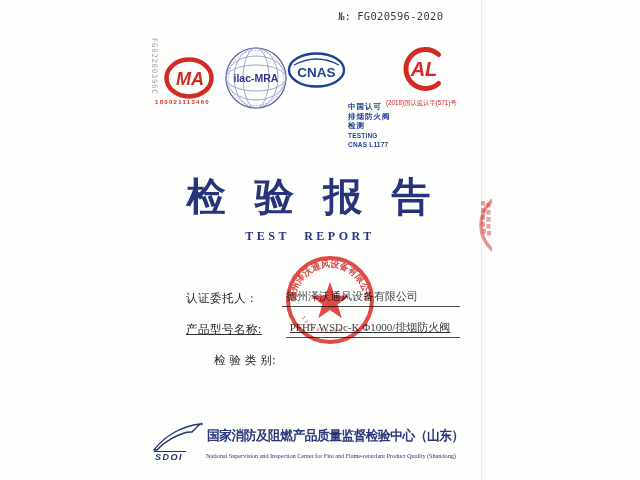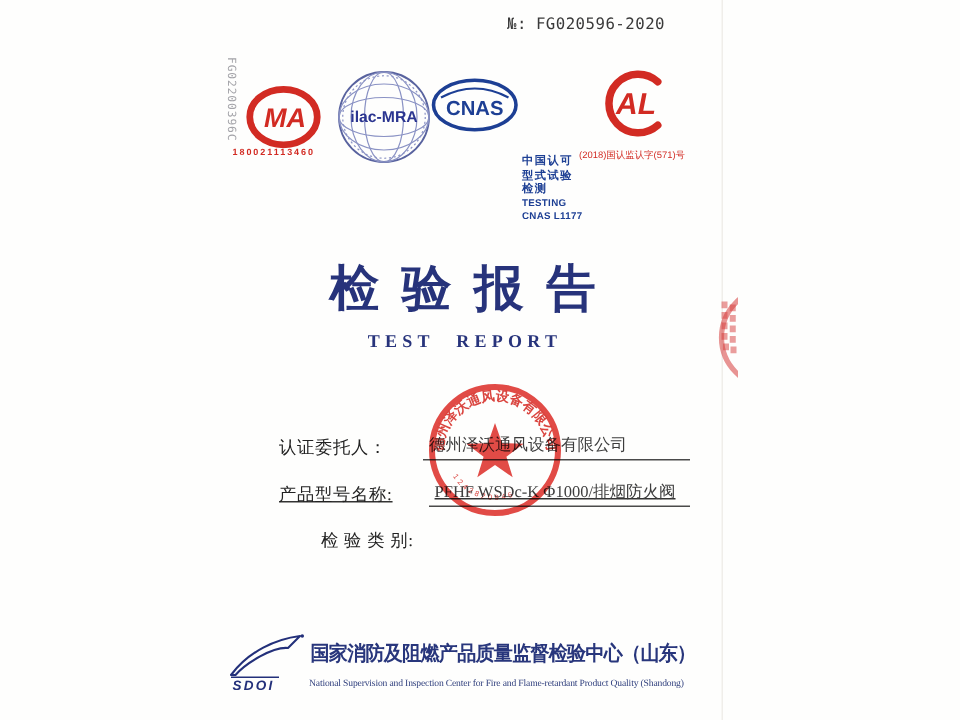--- a/index.html
+++ b/index.html
@@ -28,22 +28,22 @@
   #ilac-logo{left:224px;top:46px;}
   #cnas-logo{left:287px;top:51px;}
   #cnas-text{left:348px;top:54px;color:#1d3f94;font-weight:bold;margin-top:48px;}
   #cnas-text .zh{font-size:7.5px;line-height:9.5px;letter-spacing:1px;}
   #cnas-text .en{font-size:6.5px;line-height:9px;letter-spacing:.2px;}
   #cal-logo{left:397px;top:46px;}
   #cal-number{left:386px;top:99px;font-size:6.3px;color:#d22b23;letter-spacing:0;}
 
   
   #title-block{left:140px;top:170px;width:340px;text-align:center;}
-  #title-zh{font-size:33px;font-weight:bold;color:#27337b;letter-spacing:3px;
-    font-family:Liberation Sans, sans-serif;}
+  #title-zh{font-size:39px;font-weight:bold;color:#27337b;letter-spacing:3px;
+    font-family:Liberation Mono, monospace;}
   #title-en{margin-top:5px;font-size:12px;font-weight:bold;color:#27337b;
     letter-spacing:3.5px;word-spacing:8px;font-family:"Liberation Serif",serif;}
 
   
   .form-row{position:absolute;left:186px;width:274px;height:18px;
     display:flex;align-items:flex-end;gap:24px;}
   .form-label{flex:none;font-size:11.5px;color:#222;letter-spacing:.5px;
     padding-bottom:1px;font-family:"Liberation Serif",serif;}
   .form-value{flex:1;font-size:11px;color:#3d3d3d;border-bottom:1.5px solid #4a4a4a;
     padding:0 2px 2px 4px;white-space:nowrap;overflow:hidden;
@@ -95,21 +95,21 @@
   </svg>
 
   <svg id="cnas-logo" class="abs" width="59" height="38" viewBox="0 0 59 38">
     <ellipse cx="29.5" cy="19" rx="27.5" ry="16.5" fill="none" stroke="#1d3f94" stroke-width="2.4"></ellipse>
     <path d="M7 14 Q 29.5 2 52 14" fill="none" stroke="#1d3f94" stroke-width="1.4"></path>
     <text x="29.5" y="25.5" font-size="13.5" font-weight="bold" fill="#1d3f94" text-anchor="middle">CNAS</text>
   </svg>
 
   <div id="cnas-text" class="abs">
     <div class="zh">中国认可</div>
-    <div class="zh">型式试验</div>
+    <div class="zh">排烟防火阀</div>
     <div class="zh">检测</div>
     <div class="en">TESTING</div>
     <div class="en">CNAS L1177</div>
   </div>
 
   <svg id="cal-logo" class="abs" width="58" height="48" viewBox="0 0 58 48">
     <path d="M 41.5 8.5 A 19.5 19.5 0 1 0 41.5 37.5" fill="none" stroke="#d22b23" stroke-width="5" stroke-linecap="round"></path>
     <text x="27" y="30" font-size="20" font-weight="bold" font-style="italic" fill="#d22b23" text-anchor="middle">AL</text>
   </svg>
   <div id="cal-number" class="abs">(2018)国认监认字(571)号</div>

